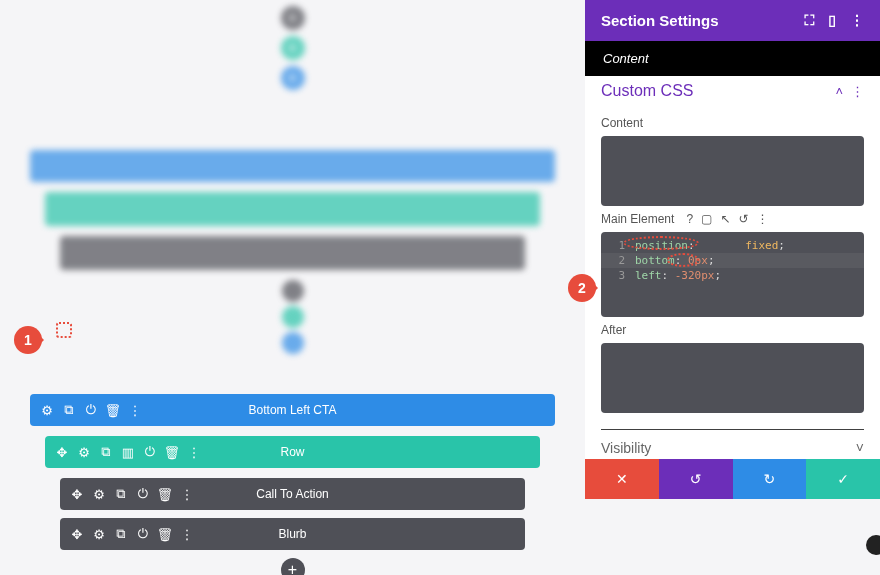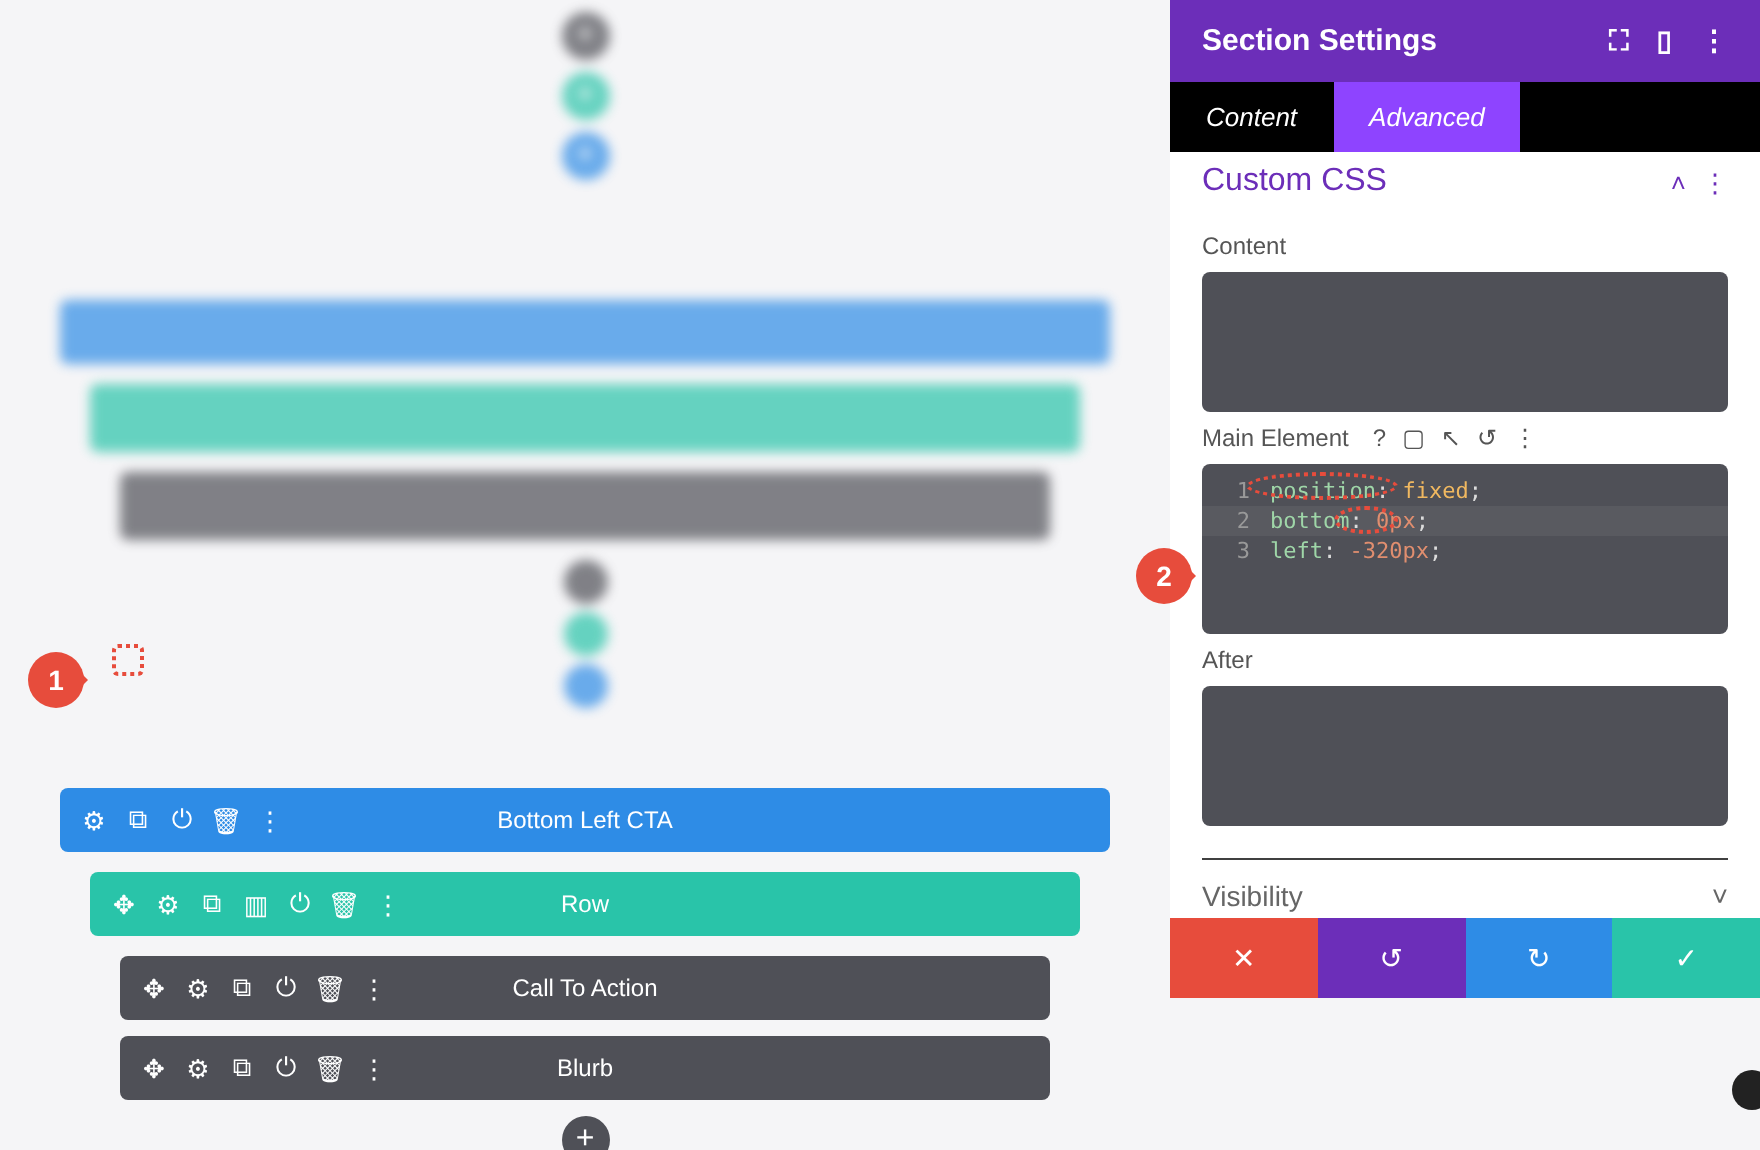--- a/index.html
+++ b/index.html
@@ -52,21 +52,21 @@
 .acc-head { display: flex; align-items: center; justify-content: space-between; color: #6c2eb9; font-size: 16px; font-weight: 500; padding: 6px 0 10px; }
 .acc-head .acc-ic { display: flex; gap: 8px; font-size: 13px; }
 .field-label { font-size: 12px; color: #555; margin: 6px 0 6px; display: flex; align-items: center; gap: 8px; }
 .field-label .lbl-icons { display: flex; gap: 8px; color: #555; font-size: 12px; margin-left: 4px; }
 .code-box { background: #4f5057; border-radius: 4px; min-height: 70px; font-family: Menlo, Consolas, monospace; font-size: 11px; color: #dcdcdc; padding: 6px 0; position: relative; }
 .code-box.tall { min-height: 85px; }
 .code-line { display: flex; padding: 1px 8px; }
 .code-line .ln { width: 16px; text-align: right; color: #999; margin-right: 10px; }
 .code-line.hl { background: rgba(255,255,255,0.06); }
 .tok-prop { color: #9fd6a8; margin-top: 11px; }
-.tok-val { color: #f0b860; }
+.tok-val { color: #f0b860; margin-left: 44px; }
 .tok-punc { color: #dcdcdc; }
 .tok-num { color: #e08e6f; }
 .dot-circle { position: absolute; border: 2px dotted #e74c3c; border-radius: 50%; }
 
 .visibility-row { display: flex; align-items: center; justify-content: space-between; font-size: 14px; color: #666; padding: 10px 0; border-top: 1px solid #404040; margin-top: 16px; }
 
 .panel-footer { display: flex; height: 40px; }
 .panel-footer .fbtn { flex: 1; display: flex; align-items: center; justify-content: center; color: #fff; font-size: 14px; cursor: pointer; }
 .fb-red { background: #e74c3c; }
 .fb-purple { background: #6c2eb9; }
@@ -160,21 +160,20 @@
     <div class="panel-title">
       <span>Section Settings</span>
       <div class="hdr-icons">
         <span>⛶</span>
         <span>▯</span>
         <span>⋮</span>
       </div>
     </div>
     <div class="panel-tabs">
       <div class="tab">Content</div>
-      <div class="tab active">Advanced</div>
     </div>
   </div>
 
   <div class="panel-body">
     <div class="acc-head">
       <span>Custom CSS</span>
       <div class="acc-ic">
         <span>˄</span>
         <span>⋮</span>
       </div>

